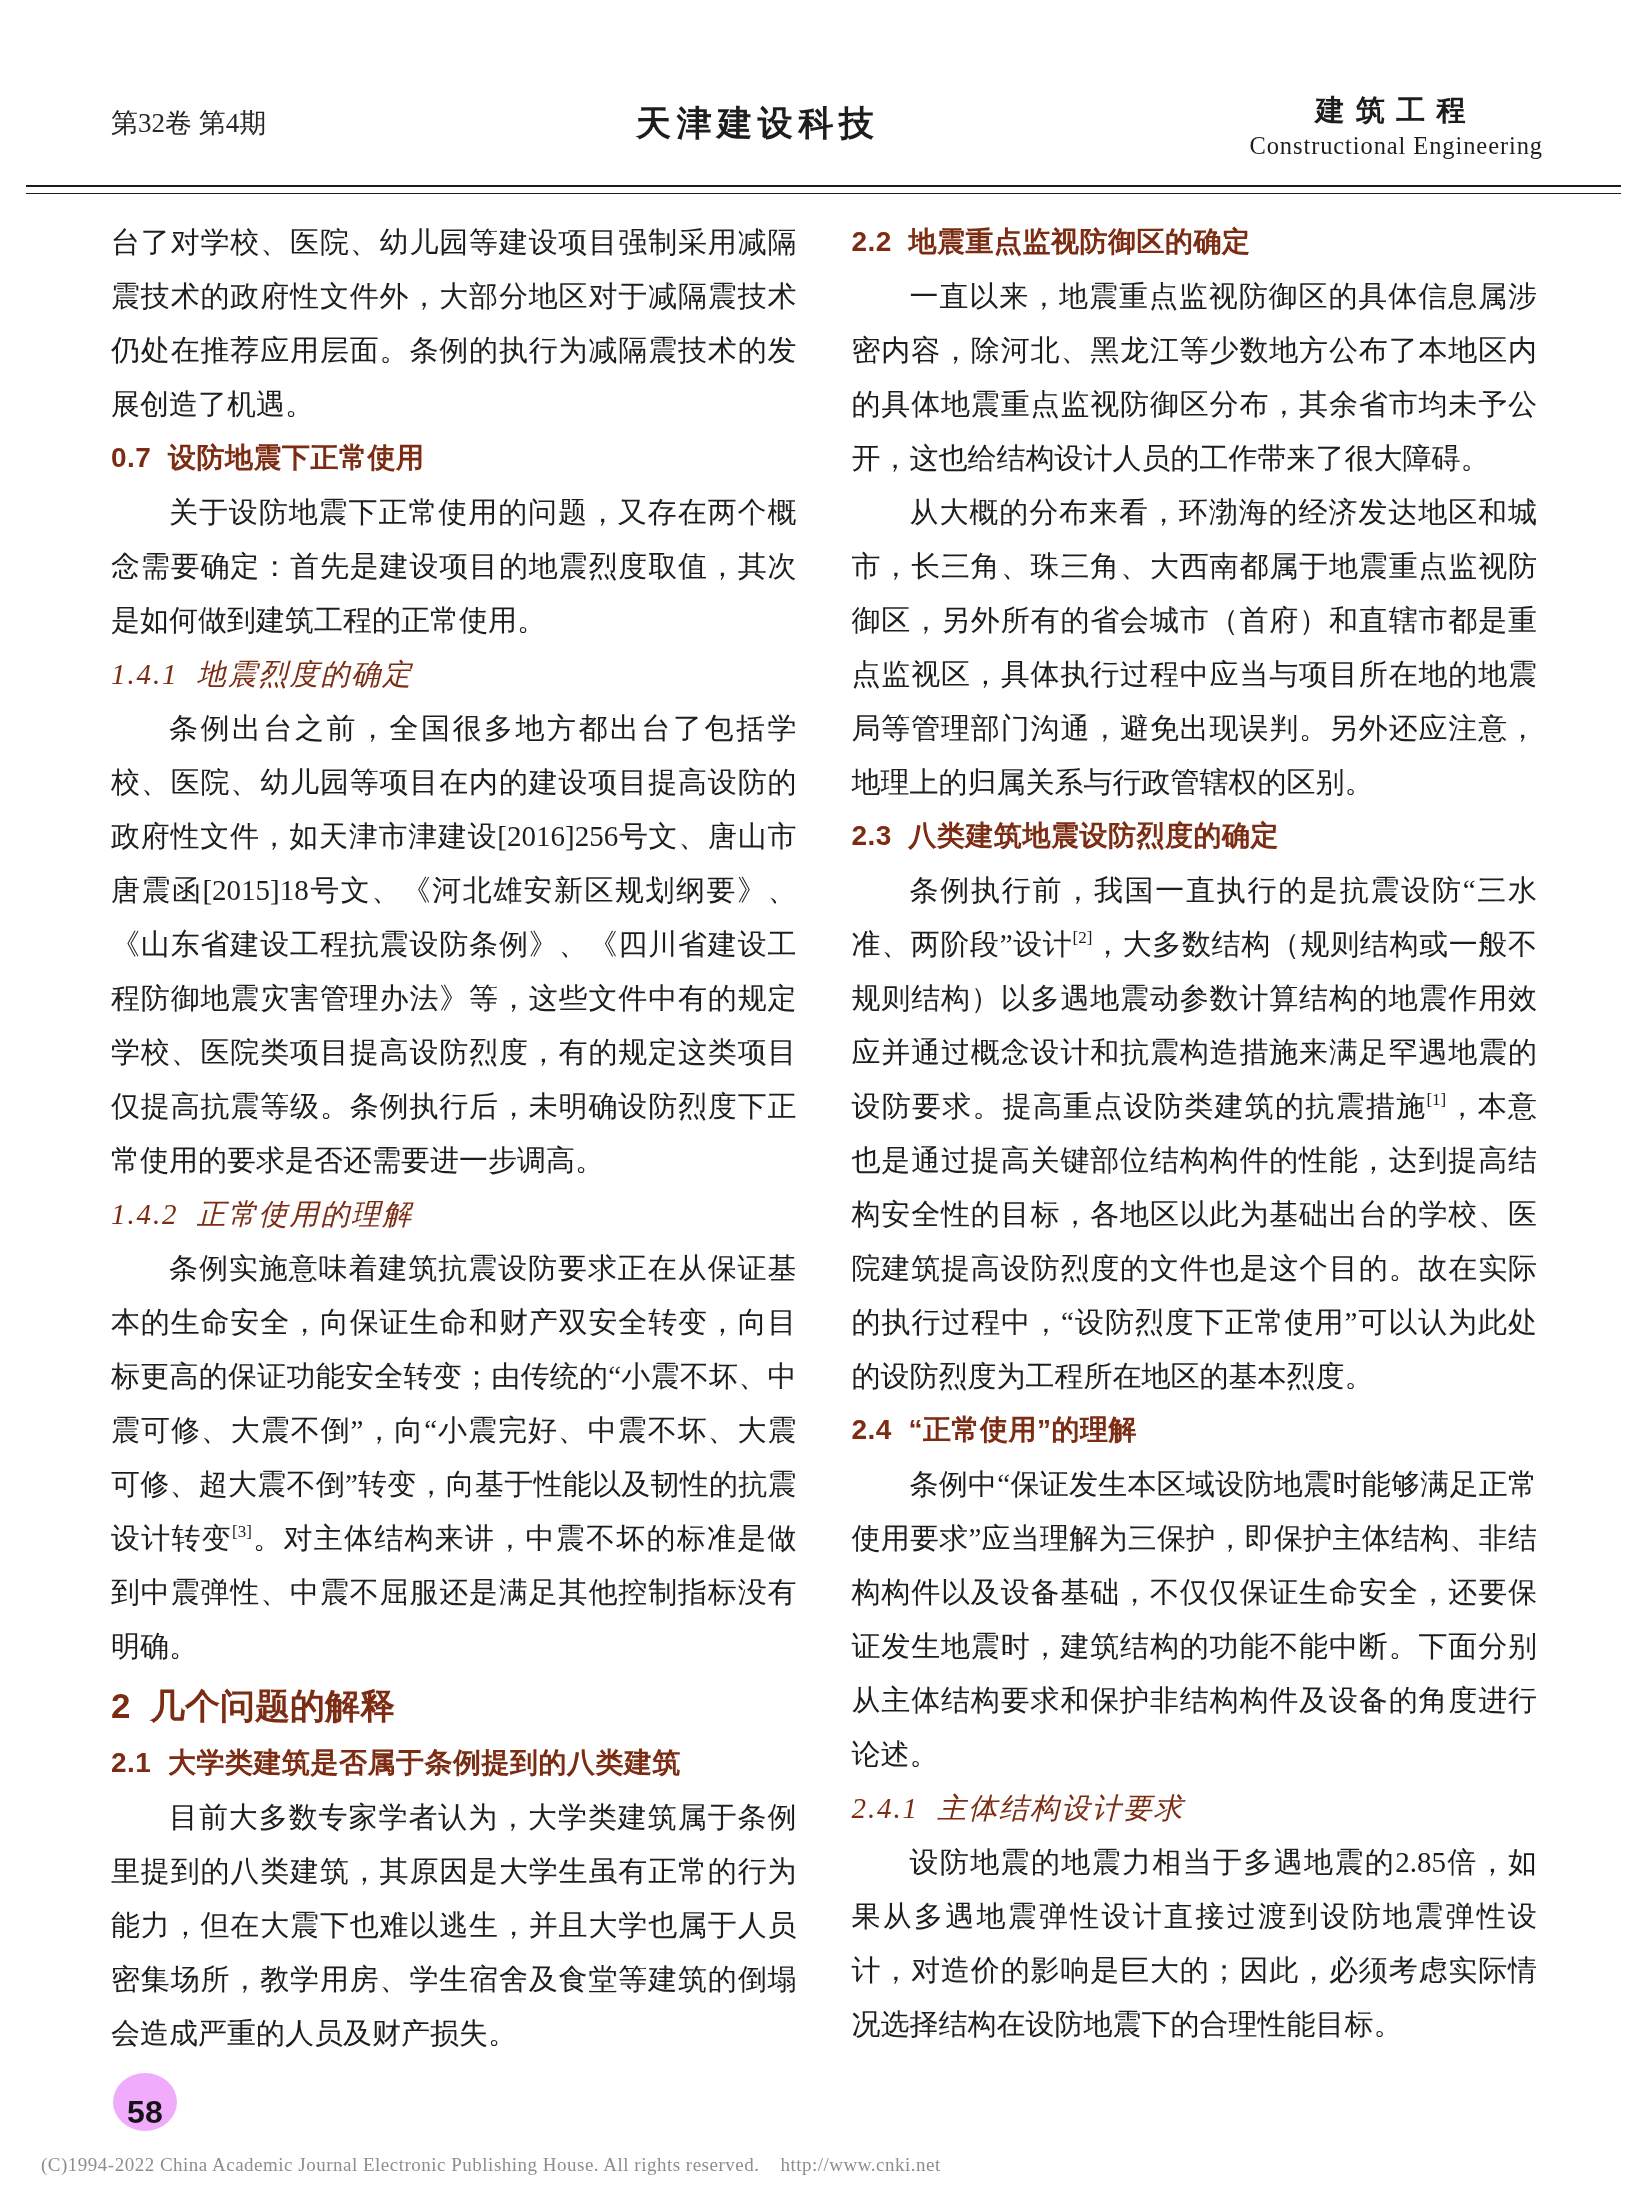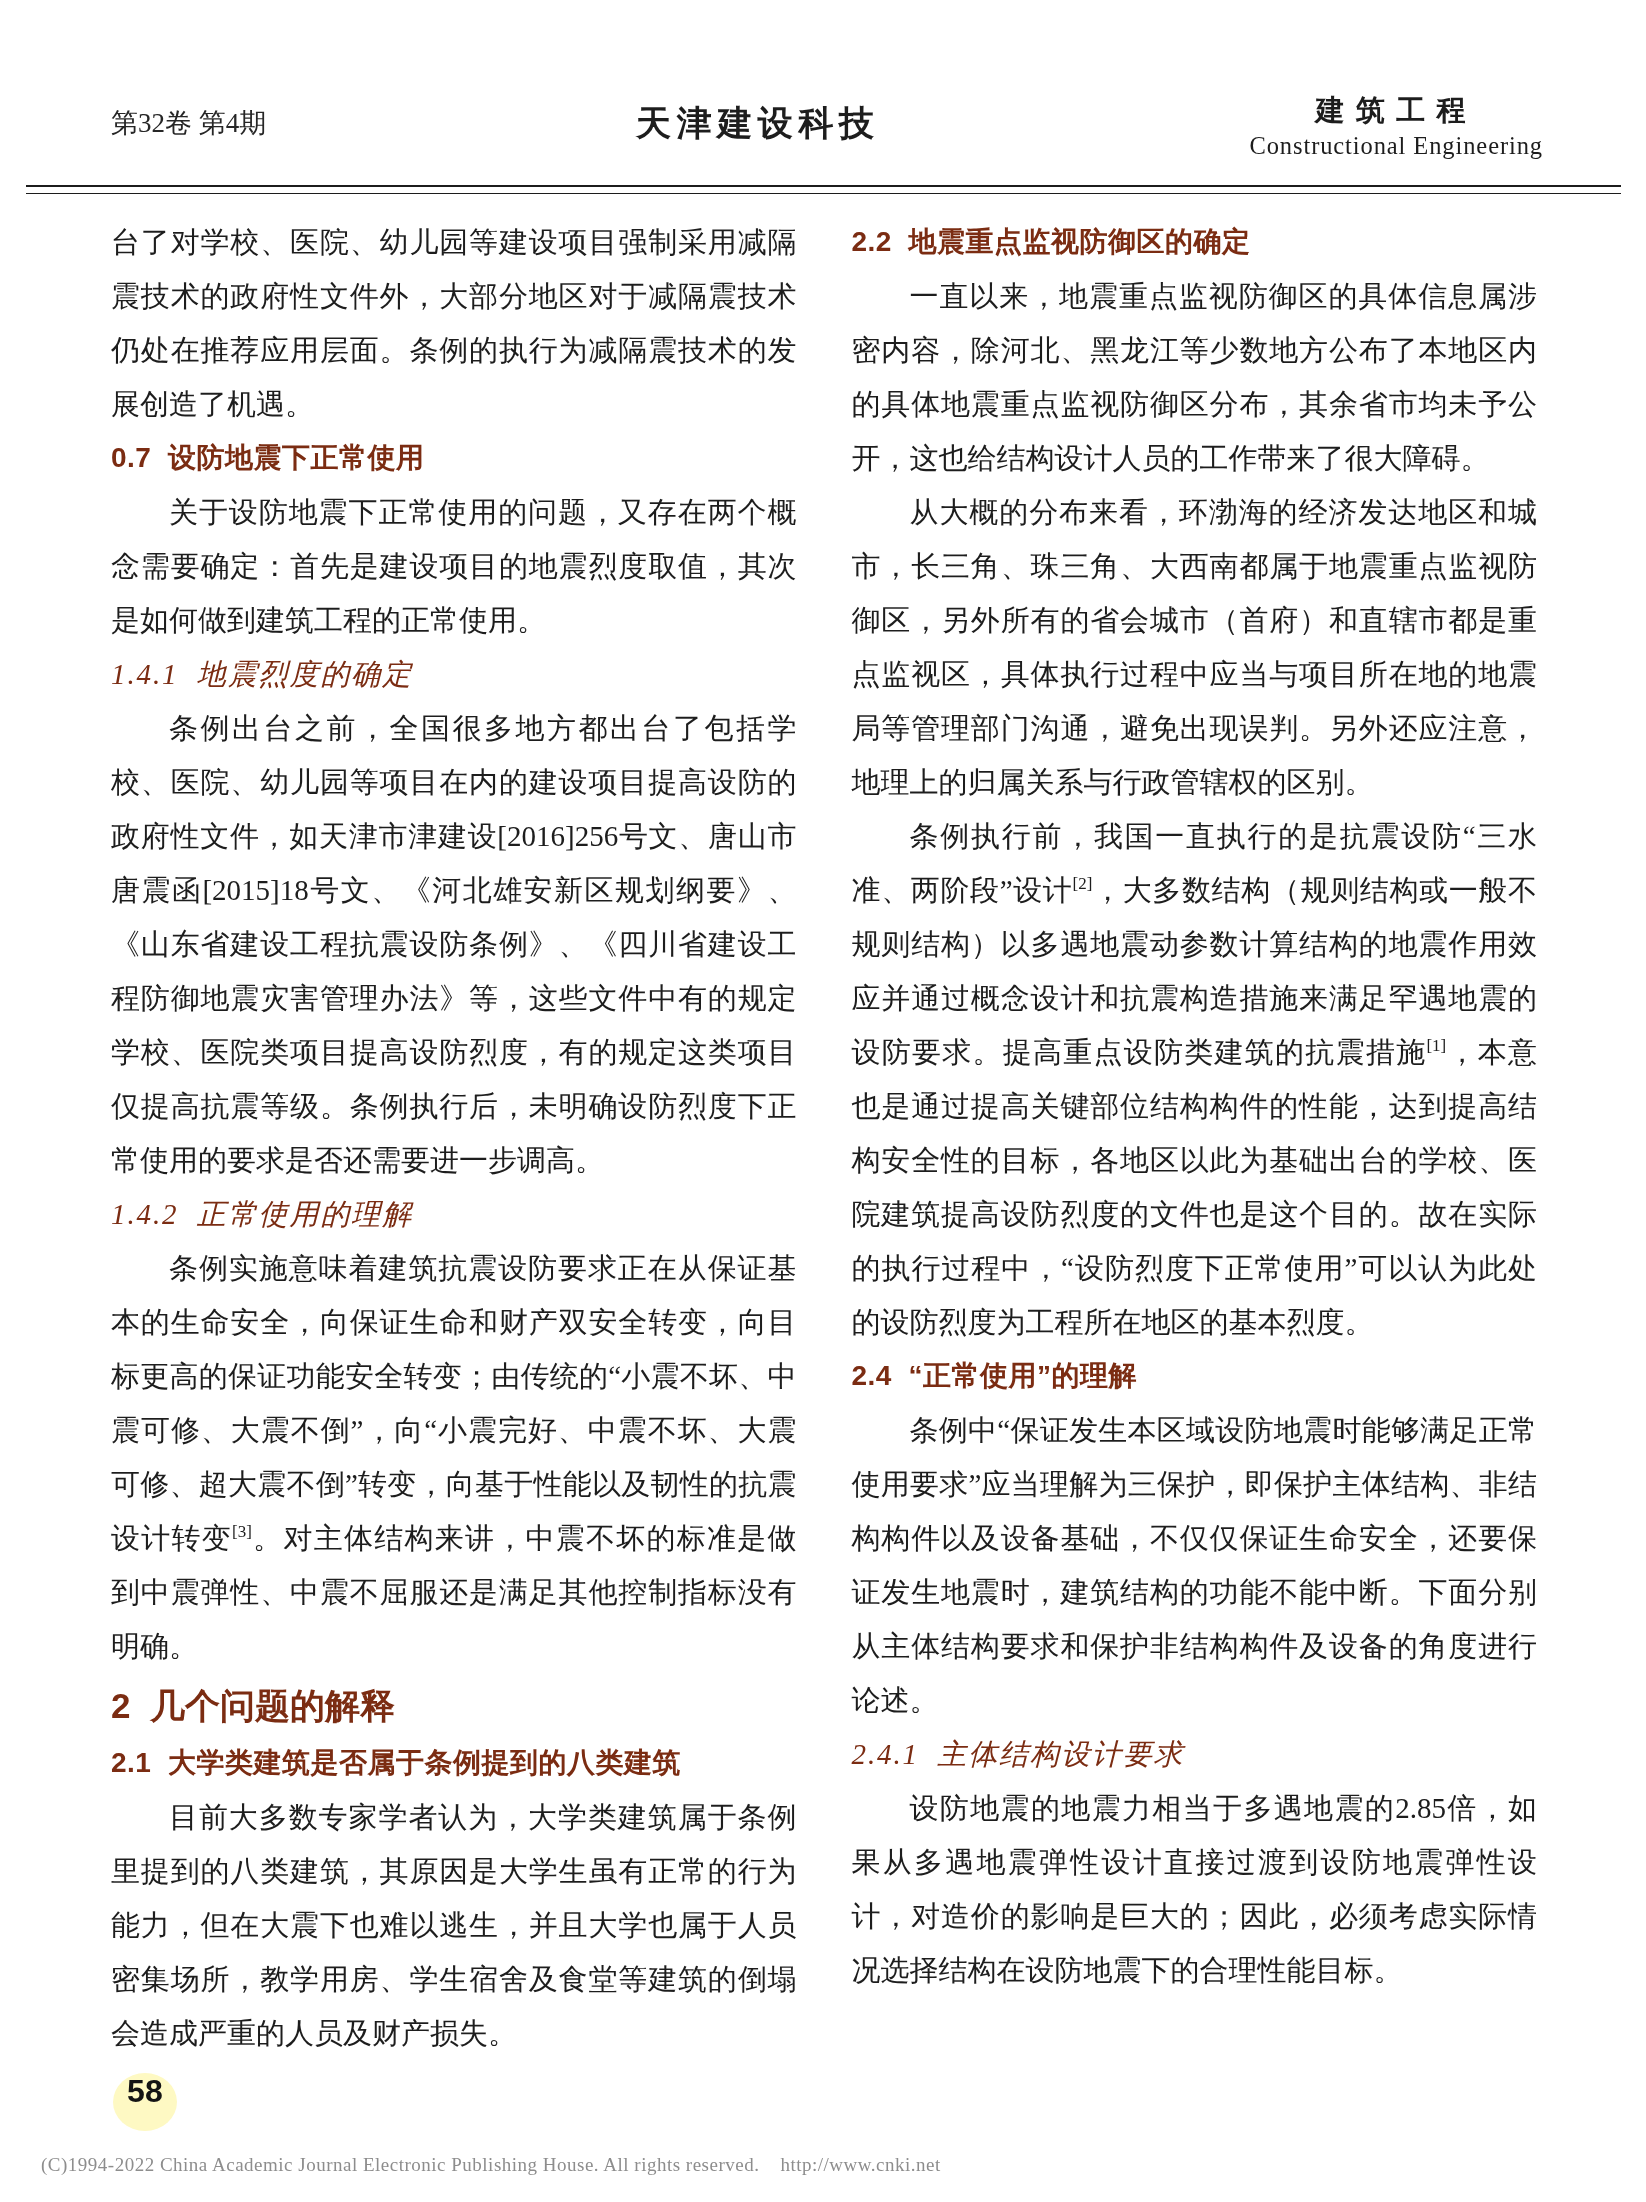--- a/index.html
+++ b/index.html
@@ -80,23 +80,23 @@
   sup.ref {
     font-size:17px;
     vertical-align:super;
     line-height:0;
   }
   .badge {
     margin-top:13px;
     margin-left:1.9px;
     width:64px; height:58px;
     border-radius:50%;
-    background:#fef9c3;
+    background:#f0abfc;
     display:flex;
-    align-items:flex-start;
+    align-items:flex-end;
     justify-content:center;
     font-family:"Liberation Sans","DejaVu Sans",sans-serif;
     font-weight:bold;
     font-size:32px;
     color:#141414;
   }
   .footer {
     position:absolute;
     left:41px; bottom:26px;
     font-size:19px;
@@ -136,20 +136,21 @@
       <p class="body ind">目前大多数专家学者认为，大学类建筑属于条例里提到的八类建筑，其原因是大学生虽有正常的行为能力，但在大震下也难以逃生，并且大学也属于人员密集场所，教学用房、学生宿舍及食堂等建筑的倒塌会造成严重的人员及财产损失。</p>
       <div class="badge">
           <span>58</span>
         </div>
     </div>
 
     <div class="col">
       <h3 class="sec">2.2  地震重点监视防御区的确定</h3>
       <p class="body ind">一直以来，地震重点监视防御区的具体信息属涉密内容，除河北、黑龙江等少数地方公布了本地区内的具体地震重点监视防御区分布，其余省市均未予公开，这也给结构设计人员的工作带来了很大障碍。</p>
       <p class="body ind">从大概的分布来看，环渤海的经济发达地区和城市，长三角、珠三角、大西南都属于地震重点监视防御区，另外所有的省会城市（首府）和直辖市都是重点监视区，具体执行过程中应当与项目所在地的地震局等管理部门沟通，避免出现误判。另外还应注意，地理上的归属关系与行政管辖权的区别。</p>
+      <h3 class="sec">2.3  八类建筑地震设防烈度的确定</h3>
       <p class="body ind"><span>条例执行前，我国一直执行的是抗震设防“三水准、两阶段”设计</span><sup class="ref">[2]</sup><span>，大多数结构（规则结构或一般不规则结构）以多遇地震动参数计算结构的地震作用效应并通过概念设计和抗震构造措施来满足罕遇地震的设防要求。提高重点设防类建筑的抗震措施</span><sup class="ref">[1]</sup><span>，本意也是通过提高关键部位结构构件的性能，达到提高结构安全性的目标，各地区以此为基础出台的学校、医院建筑提高设防烈度的文件也是这个目的。故在实际的执行过程中，“设防烈度下正常使用”可以认为此处的设防烈度为工程所在地区的基本烈度。</span></p>
       <h3 class="sec">2.4  “正常使用”的理解</h3>
       <p class="body ind">条例中“保证发生本区域设防地震时能够满足正常使用要求”应当理解为三保护，即保护主体结构、非结构构件以及设备基础，不仅仅保证生命安全，还要保证发生地震时，建筑结构的功能不能中断。下面分别从主体结构要求和保护非结构构件及设备的角度进行论述。</p>
       <h4 class="subsec">2.4.1  主体结构设计要求</h4>
       <p class="body ind">设防地震的地震力相当于多遇地震的2.85倍，如果从多遇地震弹性设计直接过渡到设防地震弹性设计，对造价的影响是巨大的；因此，必须考虑实际情况选择结构在设防地震下的合理性能目标。</p>
     </div>
 
   </div>
 
   <div class="footer">(C)1994-2022 China Academic Journal Electronic Publishing House. All rights reserved.    http://www.cnki.net</div>

